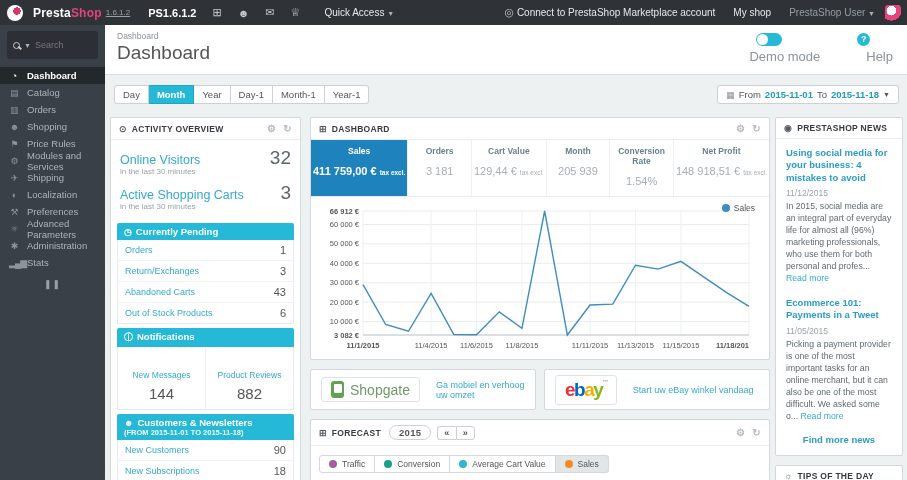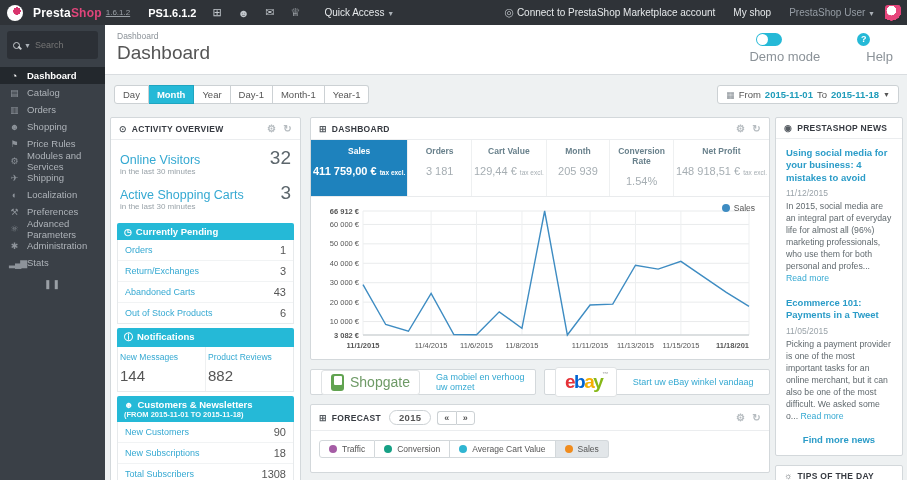--- a/index.html
+++ b/index.html
@@ -71,39 +71,39 @@
   .act-sub { font-size:8px; color:#9aa3a9; margin:-2px 0 6px 0;}
   .cyanbar { background:#25b9d7; color:#fff; margin:4px 6px 0 6px; padding:3px 7px; font-size:9.5px; font-weight:bold; border-radius:2px 2px 0 0;}
   .cyanbar .sub { display:block; font-size:7.5px; font-weight:bold; opacity:.95;}
   .cyanbar .bar-ic { margin-right:4px; font-size:9px;}
   .ltable { margin:0 6px; border:1px solid #e7eaec; border-top:none;}
   .lrow { display:flex; justify-content:space-between; align-items:center; padding:4px 7px; border-bottom:1px solid #f1f3f4; }
   .lrow:last-child { border-bottom:none; }
   .lrow .ll { color:#35a9d2; font-size:9px; cursor:pointer;}
   .lrow .lv { color:#555; font-size:11px; }
   .ncells { display:flex; margin:0 6px; border:1px solid #e7eaec; border-top:none;}
-  .ncell { flex:1; padding:5px 2px 7px; }
+  .ncell { flex:1; text-align:center; padding:23px 2px 7px; }
   .ncell + .ncell { border-left:1px solid #eef0f1; }
   .ncell .nl { color:#35a9d2; font-size:8.5px; cursor:pointer;}
   .ncell .nv { color:#555; font-size:15px; margin-top:5px;}
   
   .kpis { display:flex; border-bottom:1px solid #e9ebed; }
   .kpi { flex:1; text-align:center; padding:6px 2px 9px; border-right:1px solid #eef0f1; cursor:pointer;}
   .kpi:last-child { border-right:none; }
   .kpi .kl { font-size:8.5px; color:#69818c; font-weight:bold;}
   .kpi .kv { font-size:11px; color:#a6aeb3; margin-top:9px; white-space:nowrap;}
   .kpi .ks { font-size:6.5px; }
   .kpi.active { background:#1e82bd; }
   .kpi.active .kl, .kpi.active .kv { color:#fff; font-weight:bold; }
   .chart-wrap { position:relative; padding:4px 6px 2px 2px; }
   .chart-legend { position:absolute; top:6px; right:14px; display:flex; align-items:center; gap:4px; font-size:8.5px; color:#555;}
   .leg-dot { width:8px; height:8px; border-radius:50%; background:#3e8cc2; }
   
   .banners { display:flex; gap:8px; margin-bottom:9px;}
-  .banner { flex:1; background:#fff; border:1px solid #d3d8db; border-radius:2px; display:flex; align-items:center; padding:11px 10px; gap:16px; height:26px;}
+  .banner { flex:1; background:#fff; border:1px solid #d3d8db; border-radius:2px; display:flex; align-items:center; padding:11px 10px; gap:16px; height:41px;}
   .logochip { border:1px solid #e0e3e5; border-radius:3px; padding:3px 9px; display:flex; align-items:center; gap:6px; background:#fff;}
   .sg-phone { width:13px; height:17px; background:#61a351; border-radius:3px; position:relative;}
   .sg-phone:after { content:''; position:absolute; left:2.5px; top:2.5px; width:8px; height:9px; background:#fff; border-radius:1px;}
   .sg-text { font-size:14px; color:#6e9a66; }
   .ebay { font-size:19px; font-weight:bold; letter-spacing:-1.5px; }
   .ebay .e1{color:#e53238;} .ebay .e2{color:#0064d2;} .ebay .e3{color:#f5af02;} .ebay .e4{color:#86b817;}
   .tm { font-size:6px; color:#aaa; vertical-align:top;}
   .banner-link { color:#35a9d2; font-size:9px; cursor:pointer;}
   
   .fc-head-extra { display:flex; align-items:center; gap:6px; margin-left:8px;}

